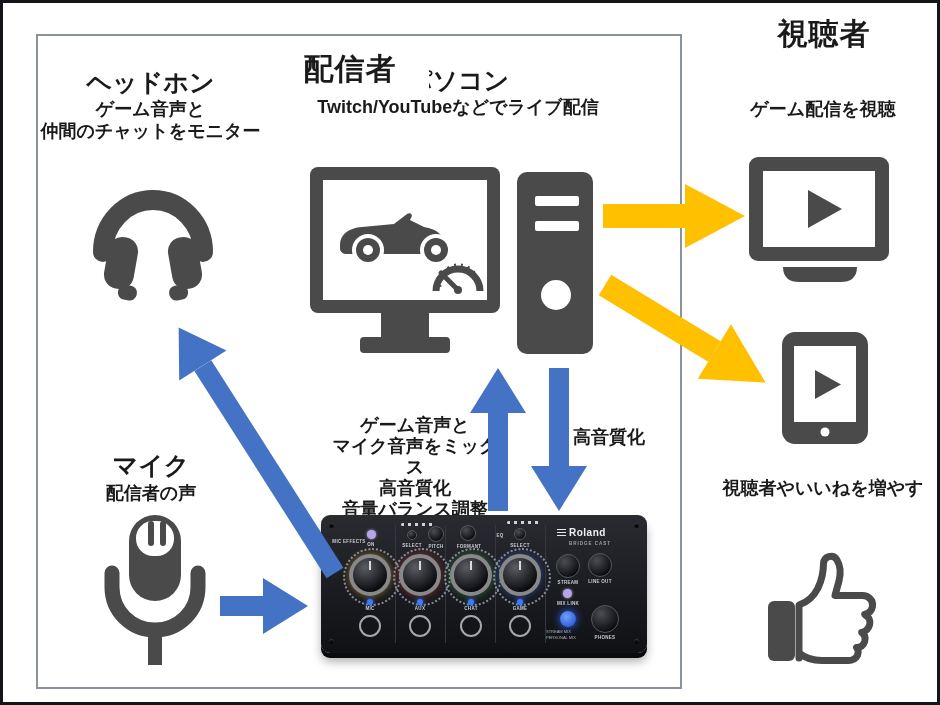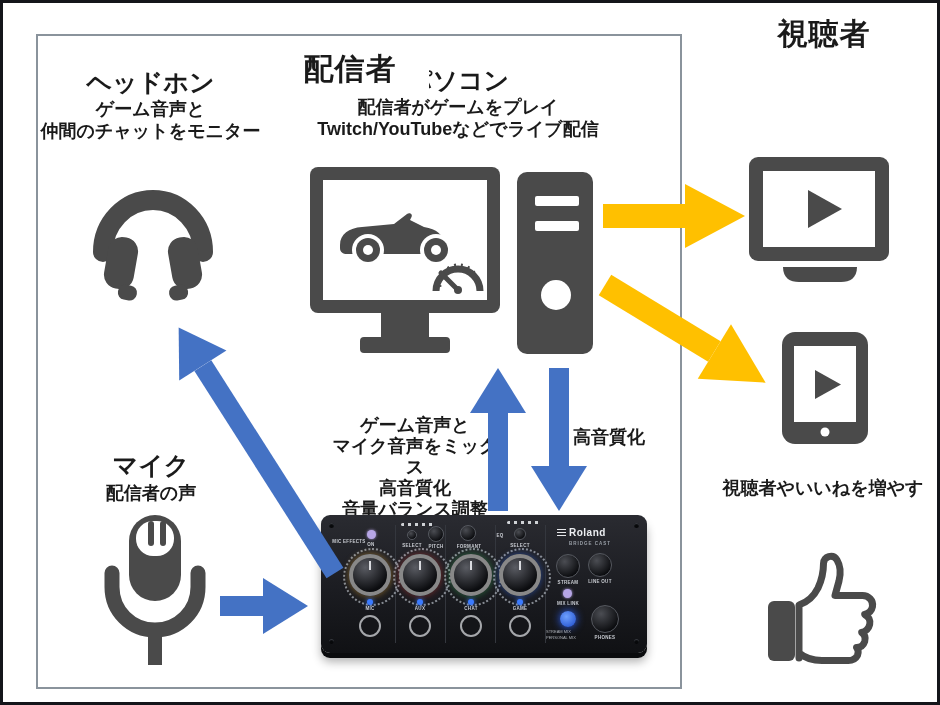--- a/index.html
+++ b/index.html
@@ -68,21 +68,20 @@
   <svg class="abs" style="left:85px;top:150px;" width="130" height="152" viewBox="0 0 130 152">
     <path d="M15 99 a50 52 0 1 1 100 0" fill="none" stroke="#4A4A4A" stroke-width="20" stroke-linecap="round"></path>
     <rect x="18" y="84" width="30" height="52" rx="14" fill="#4A4A4A" transform="rotate(10 33 110)"></rect>
     <rect x="82" y="84" width="30" height="52" rx="14" fill="#4A4A4A" transform="rotate(-10 97 110)"></rect>
     <rect x="30" y="132" width="19" height="15" rx="7" fill="#4A4A4A" transform="rotate(10 39 139)"></rect>
     <rect x="81" y="132" width="19" height="15" rx="7" fill="#4A4A4A" transform="rotate(-10 91 139)"></rect>
   </svg>
 
   <div class="abs item-title" style="left:345px;top:61px;width:220px;">パソコン</div>
   <div class="abs desc" style="left:300px;top:93px;width:310px;">
-    <div>配信者がゲームをプレイ</div>
     <div>Twitch/YouTubeなどでライブ配信</div>
   </div>
   <svg class="abs" style="left:305px;top:162px;" width="198" height="192" viewBox="0 0 198 192">
     <rect x="2" y="2" width="190" height="146" rx="8" fill="#4A4A4A"></rect>
     <rect x="15" y="15" width="164" height="120" fill="#fff"></rect>
     <g transform="translate(22,30)">
       <path d="M10 50 c0 -11 9 -17 22 -18 l32 -3 13 -10 c2.5 -2 6 0 4.5 3 l-1.5 3 14 7 c13 2 19 8 20 16 l0 5 c0 4 -3 6 -7 6 l-90 0 c-4 0 -7 -2 -7 -6 z" fill="#4A4A4A"></path>
       <circle cx="38" cy="55" r="16" fill="#fff"></circle>
       <circle cx="106" cy="55" r="16" fill="#fff"></circle>
       <circle cx="38" cy="55" r="12" fill="#4A4A4A"></circle>
@@ -119,20 +118,21 @@
 
   <div class="abs note" style="left:322px;top:412px;width:180px;">
     <div>ゲーム音声と</div>
     <div>マイク音声をミックス</div>
     <div>高音質化</div>
     <div>音量バランス調整</div>
   </div>
   <div class="abs note" style="left:570px;top:424px;width:100px;text-align:left;">高音質化</div>
 
   <div class="abs desc" style="left:715px;top:95px;width:210px;">
+    <div>ゲーム配信を視聴</div>
   </div>
   <svg class="abs" style="left:744px;top:152px;" width="146" height="132" viewBox="0 0 146 132">
     <rect x="2" y="2" width="140" height="104" rx="9" fill="#4A4A4A"></rect>
     <rect x="16" y="16" width="112" height="76" fill="#fff"></rect>
     <path d="M61 35 v38 l34 -19 z" fill="#4A4A4A"></path>
     <path d="M36 112 h74 c0 11 -7 15 -16 15 h-42 c-9 0 -16 -4 -16 -15 z" fill="#4A4A4A"></path>
   </svg>
   <svg class="abs" style="left:777px;top:327px;" width="90" height="116" viewBox="0 0 90 116">
     <rect x="2" y="2" width="86" height="112" rx="13" fill="#4A4A4A"></rect>
     <rect x="14" y="16" width="62" height="76" fill="#fff"></rect>

